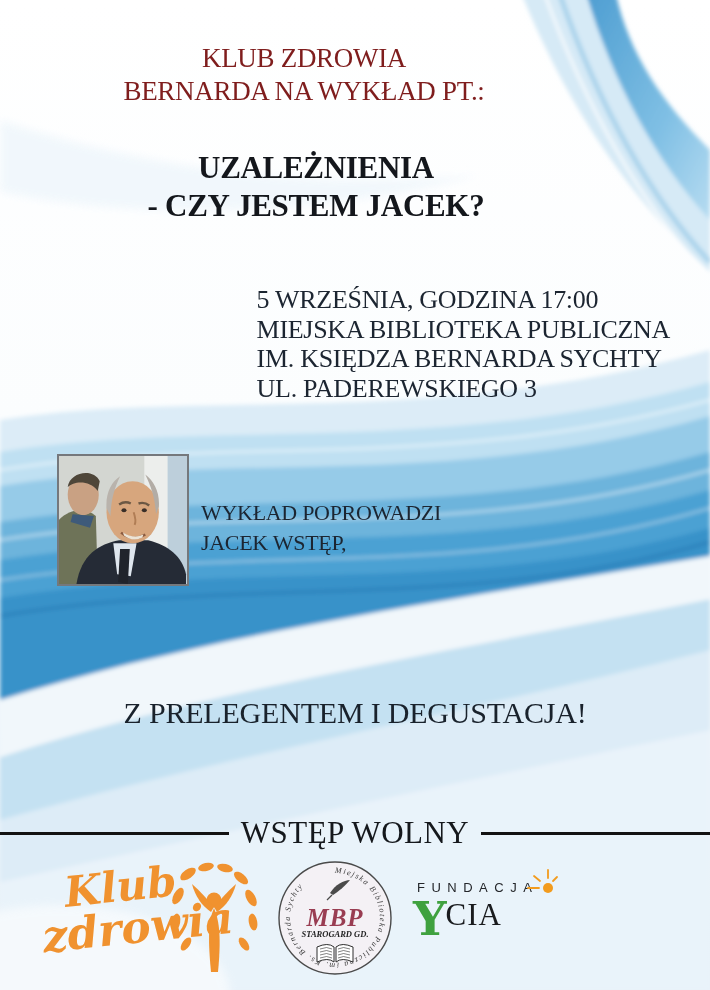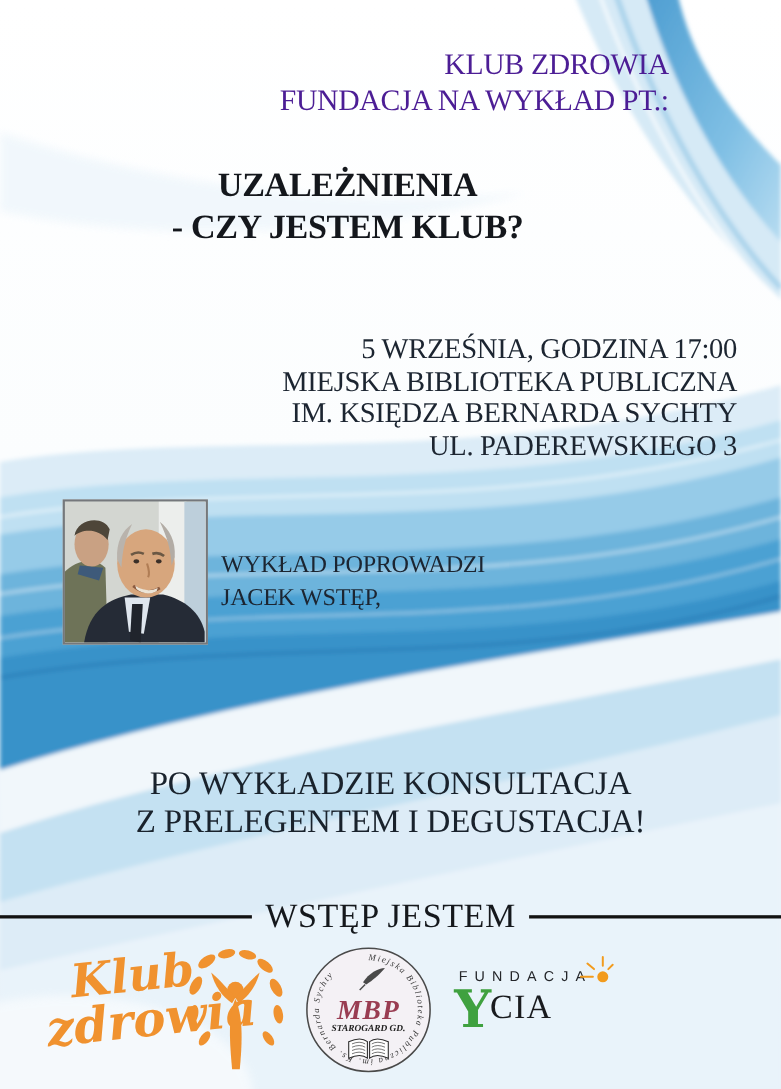--- a/index.html
+++ b/index.html
@@ -3,25 +3,25 @@
 <meta charset="utf-8">
 <style>
   html,body{margin:0;padding:0;background:#ffffff;}
   #poster{
     position:relative;width:710px;height:990px;overflow:hidden;
     font-family:"Liberation Serif",serif;color:#1a1d24;background:#fff;
   }
   .abs{position:absolute;}
   svg{display:block;}
   
-  .invite{left:0;top:42px;width:608px;text-align:right;
-    font-size:27px;line-height:33px;letter-spacing:-0.3px;color:#4c1d95;}
+  .invite{left:0;top:42px;width:608px;text-align:center;
+    font-size:27px;line-height:33px;letter-spacing:-0.3px;color:#7f1d1d;}
   .title{left:0;top:149px;width:632px;text-align:center;
     font-size:31px;line-height:38px;font-weight:bold;letter-spacing:-0.3px;color:#14171c;}
-  .event{right:40px;top:302px;text-align:right;
+  .event{right:40px;top:285px;text-align:left;
     font-size:26px;line-height:29.5px;letter-spacing:-0.3px;color:#1c2531;}
   .speaker{left:201px;top:498px;text-align:left;
     font-size:22px;line-height:30px;letter-spacing:-0.3px;color:#1c2531;}
   .after{left:0;top:696px;width:710px;text-align:center;
     font-size:30px;line-height:34px;letter-spacing:-0.2px;color:#19222c;}
   .admission-row{left:0;top:812px;width:710px;height:42px;
     display:flex;align-items:center;}
   .admission-row .rule{flex:1;height:3px;background:#121212;}
   .admission-text{padding:0 12px;font-size:31px;letter-spacing:0.5px;color:#15181c;white-space:nowrap;}
   
@@ -96,26 +96,26 @@
       <path d="M0,700 C210,634 450,600 710,556 L710,600 C450,652 200,692 0,758 Z" fill="#fbfdfe" opacity="0.95"></path>
       <path d="M0,758 C200,692 450,652 710,600 L710,990 L0,990 Z" fill="#c4e1f2"></path>
       <path d="M0,820 C240,752 480,710 710,650 L710,990 L0,990 Z" fill="#ddecf7"></path>
       <path d="M0,882 C240,828 480,778 710,730 L710,990 L0,990 Z" fill="#e9f3fa"></path>
     </g>
     <ellipse cx="60" cy="995" rx="170" ry="90" fill="#ffffff" opacity="0.55" filter="url(#soft4)"></ellipse>
   </svg>
 
   <div class="abs invite">
     <div>KLUB ZDROWIA</div>
-    <div>FUNDACJA NA WYKŁAD PT.:</div>
+    <div>BERNARDA NA WYKŁAD PT.:</div>
   </div>
 
   <div class="abs title">
     <div>UZALEŻNIENIA</div>
-    <div>- CZY JESTEM KLUB?</div>
+    <div>- CZY JESTEM JACEK?</div>
   </div>
 
   <div class="abs event">
     <div>5 WRZEŚNIA, GODZINA 17:00</div>
     <div>MIEJSKA BIBLIOTEKA PUBLICZNA</div>
     <div>IM. KSIĘDZA BERNARDA SYCHTY</div>
     <div>UL. PADEREWSKIEGO 3</div>
   </div>
 
   <div class="abs photo">
@@ -145,27 +145,26 @@
       <path d="M66,79 q11,7 21,2 l-1,3 q-10,5 -19,-2 Z" fill="#ece4d6"></path>
     </svg>
   </div>
 
   <div class="abs speaker">
     <div>WYKŁAD POPROWADZI</div>
     <div>JACEK WSTĘP,</div>
   </div>
 
   <div class="abs after">
-    <div>PO WYKŁADZIE KONSULTACJA</div>
     <div>Z PRELEGENTEM I DEGUSTACJA!</div>
   </div>
 
   <div class="abs admission-row">
     <div class="rule"></div>
-    <div class="admission-text">WSTĘP JESTEM</div>
+    <div class="admission-text">WSTĘP WOLNY</div>
     <div class="rule"></div>
   </div>
 
   <div class="abs klub-text">
     <div class="l1">Klub</div>
     <div class="l2">zdrowia</div>
   </div>
   <svg class="abs" width="96" height="118" viewBox="0 0 96 118" style="left:166px;top:860px;">
     <g fill="#f0922f">
 

